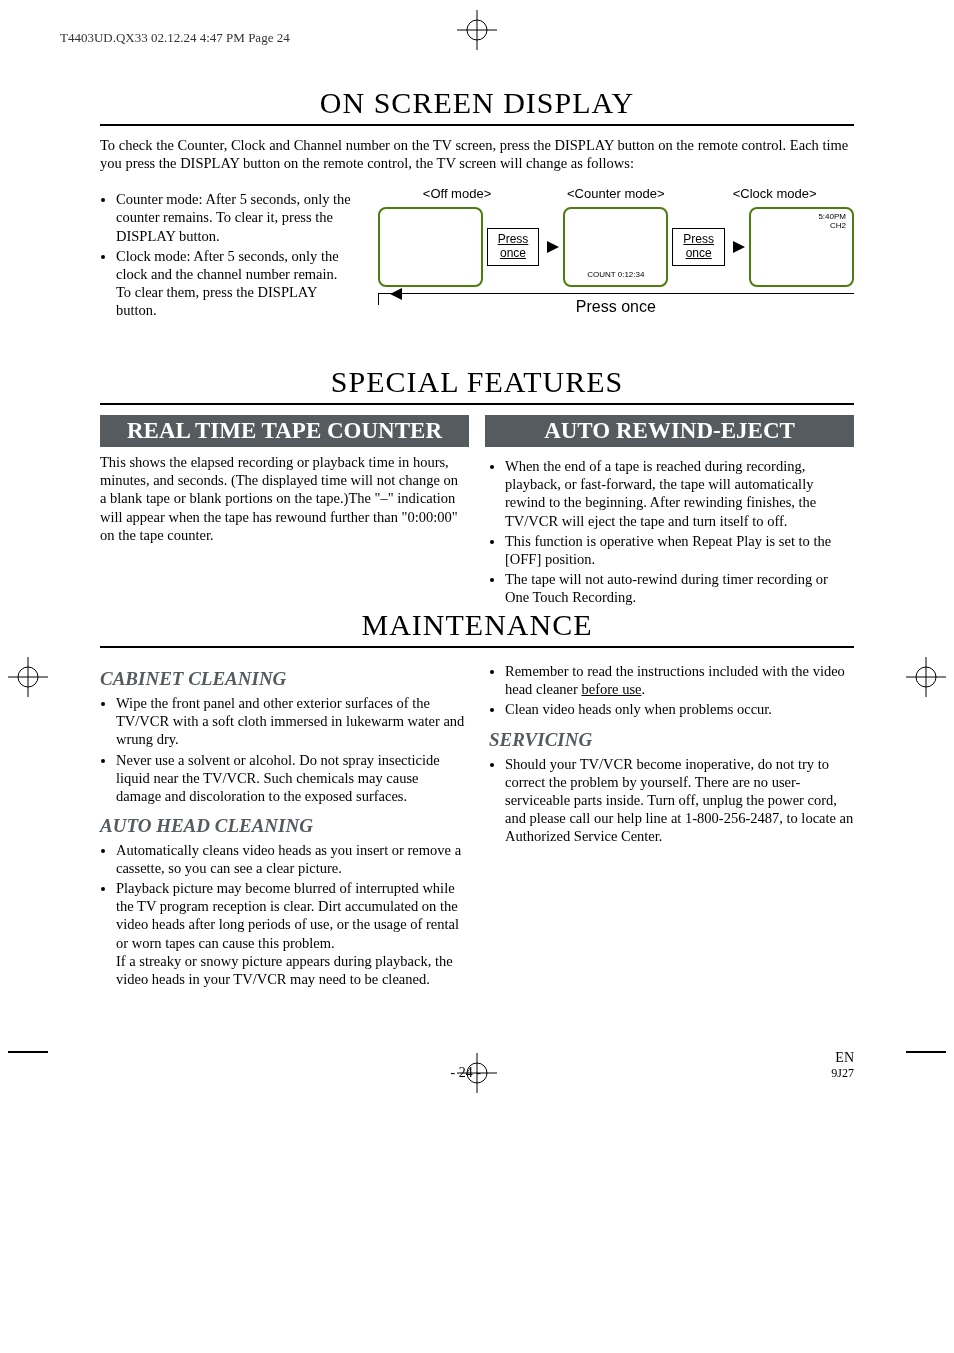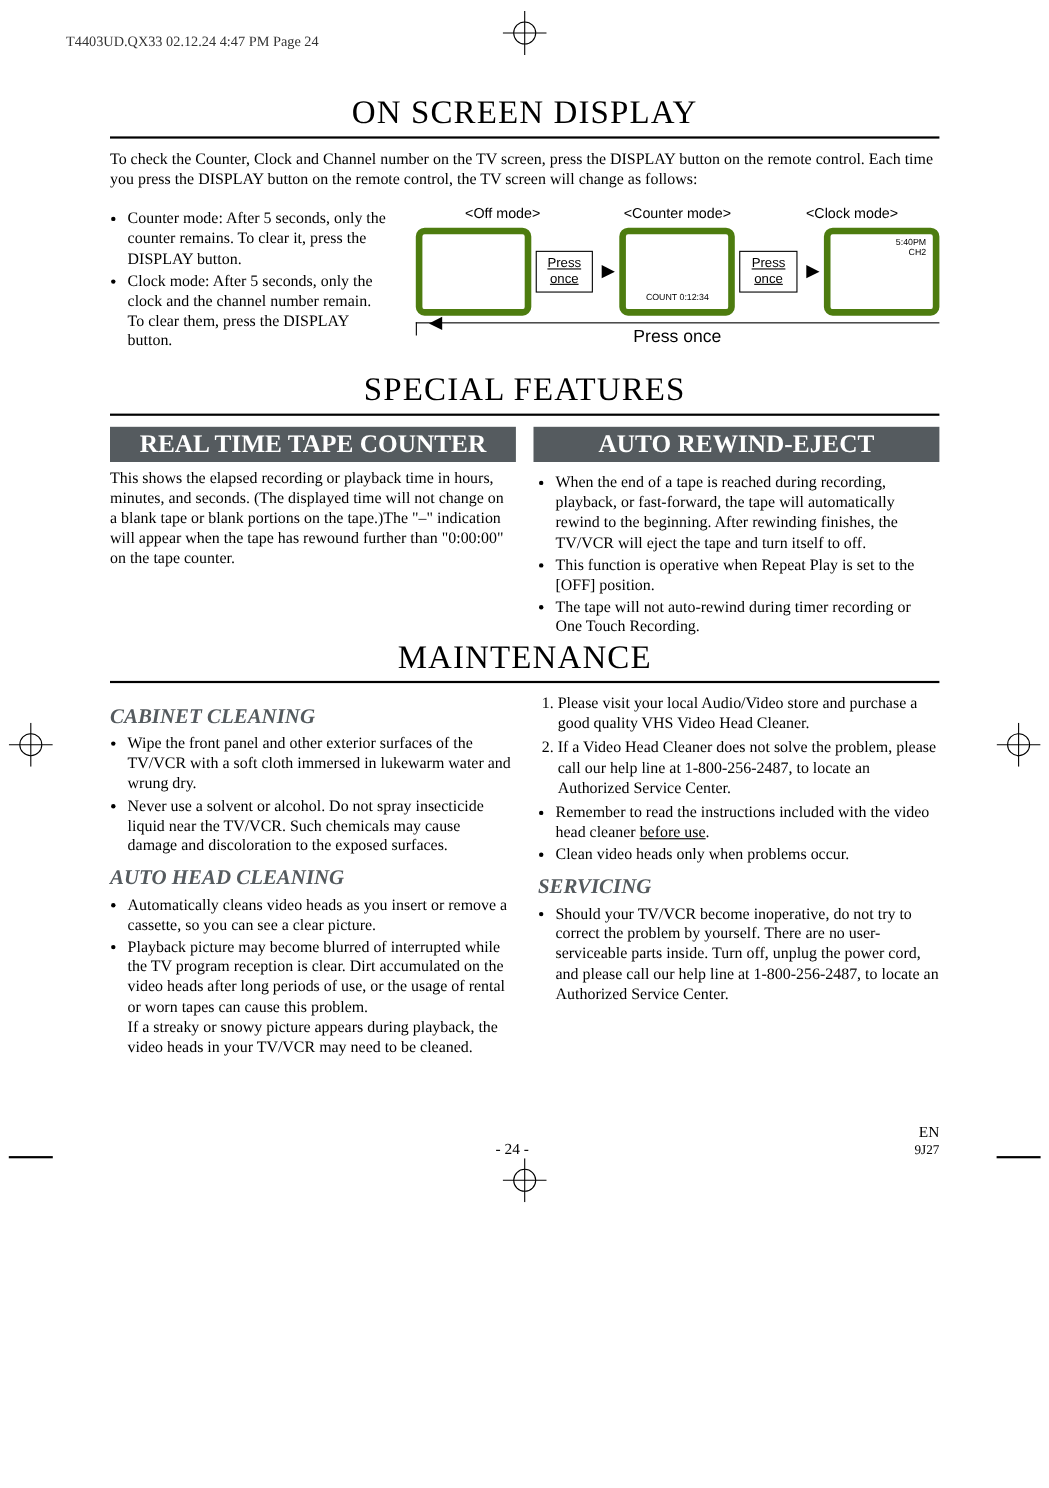--- a/index.html
+++ b/index.html
@@ -44,21 +44,21 @@
   ul.bullets li { margin-bottom:2px; line-height:1.25; }
   .diagram-wrap {
     flex:1.35;
     font-family: Arial, Helvetica, sans-serif;
     font-size:13px;
   }
   .diagram-labels-top { display:flex; justify-content:space-between; margin-bottom:6px; }
   .diagram-labels-top span { flex:1; text-align:center; }
   .screens-row { display:flex; justify-content:space-between; align-items:center; }
   .screen {
-    width:105px; height:80px; border:6px solid #4d7c0f; border-radius:8px;
+    width:105px; height:80px; border:2px solid #4d7c0f; border-radius:8px;
     position:relative; font-size:9px; color:#000; overflow:hidden;
     text-align:right; padding:4px 6px;
   }
   .screen .count { position:absolute; bottom:6px; left:0; right:0; text-align:center; font-size:8px; }
   .screen .clock { text-align:right; font-size:8px; line-height:1.1; }
   .press-box {
     border:1px solid #000; padding:4px 10px; text-align:center; font-size:12px;
     line-height:1.15; margin:0 4px;text-decoration:underline;
   }
   .arrow-right {
@@ -170,21 +170,21 @@
             </div>
           </div>
         </div>
         <div class="press-bottom">
           <div class="arrow-left-tri"></div>
           <span>Press once</span>
         </div>
       </div>
     </div>
 
-    <h1 class="section-title" style="margin-top:17px;">SPECIAL FEATURES</h1>
+    <h1 class="section-title" style="margin-top:44px;">SPECIAL FEATURES</h1>
     <div class="rule-thick"></div>
 
     <div class="sub-head-bar">
       <div class="sub-head">REAL TIME TAPE COUNTER</div>
       <div class="sub-head">AUTO REWIND-EJECT</div>
     </div>
 
     <div class="two-col">
       <div class="col">
         <p class="para">This shows the elapsed recording or playback time in hours, minutes, and seconds. (The displayed time will not change on a blank tape or blank portions on the tape.)The "–" indication will appear when the tape has rewound further than "0:00:00" on the tape counter.</p>
@@ -213,24 +213,20 @@
         <ul class="bullets">
           <li>Automatically cleans video heads as you insert or remove a cassette, so you can see a clear picture.</li>
           <li>
             <span>Playback picture may become blurred of interrupted while the TV program reception is clear. Dirt accumulated on the video heads after long periods of use, or the usage of rental or worn tapes can cause this problem.</span>
             <span style="display:block;">If a streaky or snowy picture appears during playback, the video heads in your TV/VCR may need to be cleaned.</span>
           </li>
         </ul>
       </div>
 
       <div class="col">
-        <ol class="num">
-          <li>Please visit your local Audio/Video store and purchase a good quality VHS Video Head Cleaner.</li>
-          <li>If a Video Head Cleaner does not solve the problem, please call our help line at 1-800-256-2487, to locate an Authorized Service Center.</li>
-        </ol>
         <ul class="bullets">
           <li>
             <span>Remember to read the instructions included with the video head cleaner </span><span class="underline">before use</span>.
           </li>
           <li>Clean video heads only when problems occur.</li>
         </ul>
 
         <h3 class="italic-head">SERVICING</h3>
         <ul class="bullets">
           <li>Should your TV/VCR become inoperative, do not try to correct the problem by yourself. There are no user-serviceable parts inside. Turn off, unplug the power cord, and please call our help line at 1-800-256-2487, to locate an Authorized Service Center.</li>

